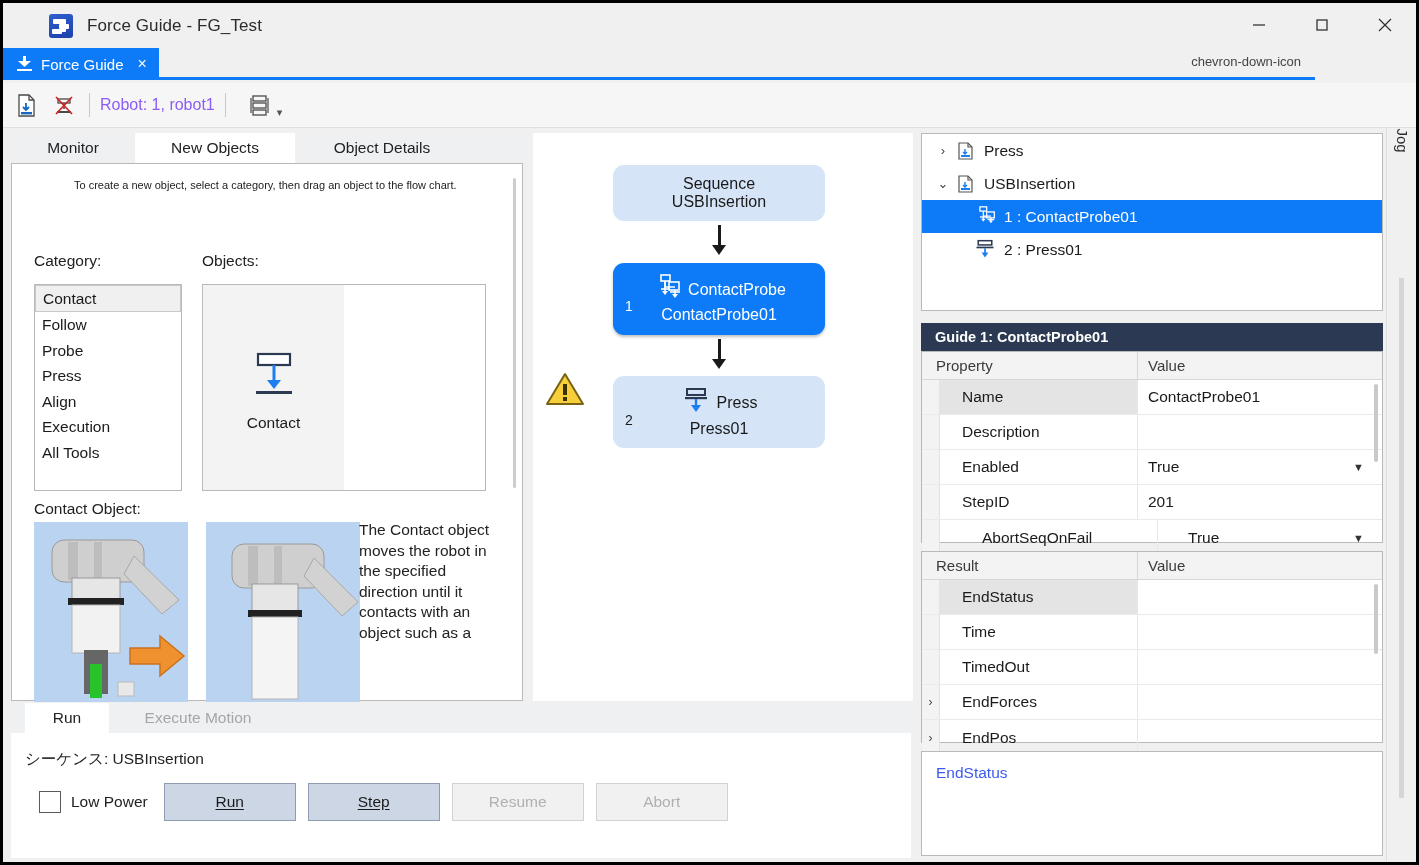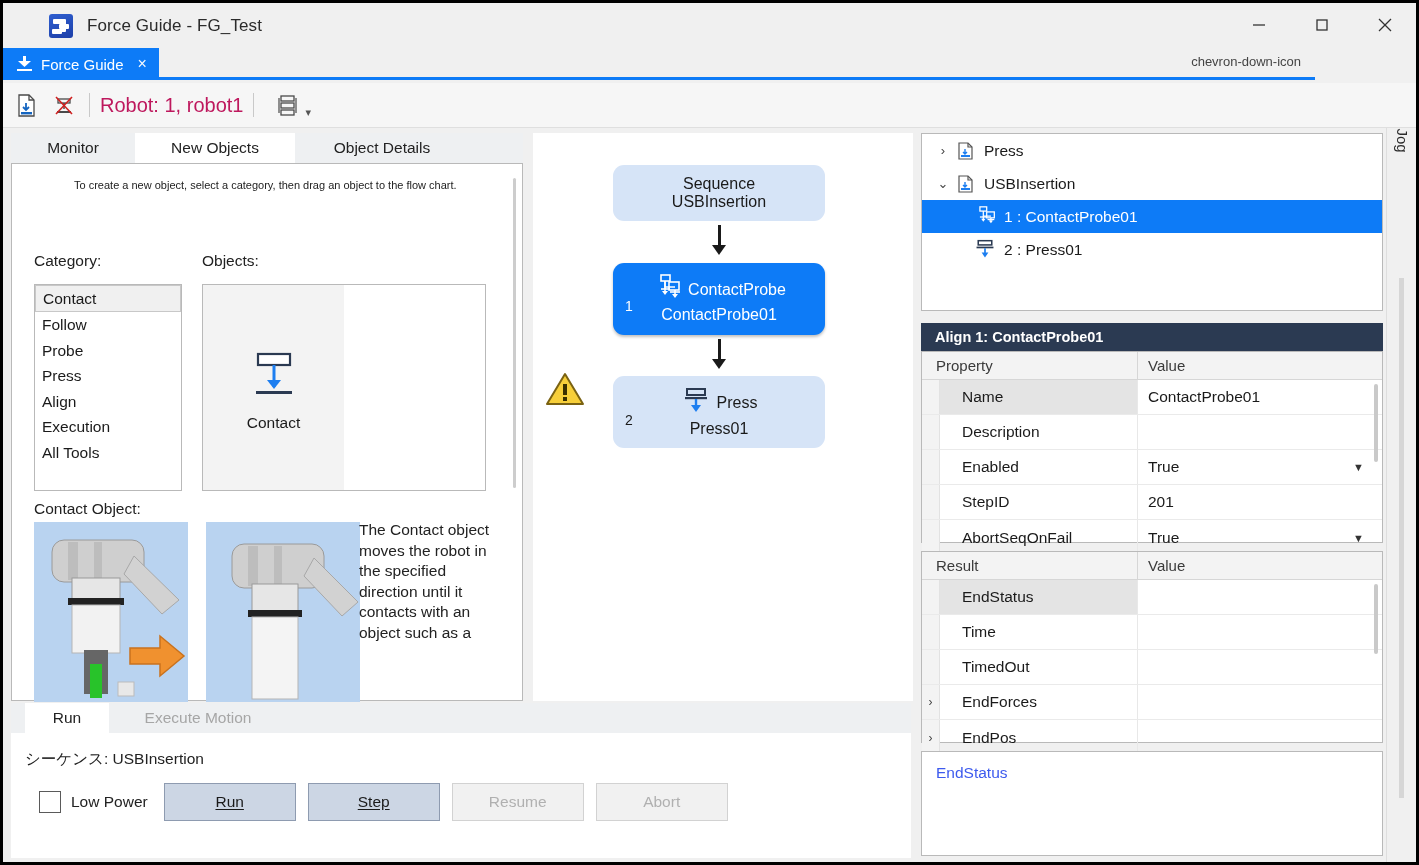--- a/index.html
+++ b/index.html
@@ -73,21 +73,21 @@
   }
 
   
   .toolbar {
     position:absolute; left:0; top:80px; width:1413px; height:45px;
     background:#f6f6f6; border-bottom:1px solid #dfdfdf;
     display:flex; align-items:center;
   }
   .tb-icon { width:30px; height:30px; margin-left:8px; position:relative; }
   .tb-sep { width:1px; height:24px; background:#c9c9c9; margin:0 10px; }
-  .tb-robot { font-size:20px; color:#be185d; }
+  .tb-robot { font-size:16px; color:#8b5cf6; }
   .tb-drop { font-size:11px; color:#555; margin-left:3px; align-self:flex-end; margin-bottom:8px;}
 
   
   .leftpanel { position:absolute; left:8px; top:130px; width:512px; height:568px; }
   .tabrow { position:absolute; left:0; top:0; width:512px; height:30px; background:#eef0f2; }
   .ltab {
     position:absolute; top:0; height:30px; display:flex; align-items:center; justify-content:center;
     font-size:15.5px; color:#222;
   }
   .ltab.active { background:#ffffff; }
@@ -495,21 +495,21 @@
             <rect x="5" y="2" width="16" height="5" fill="none" stroke="#2b3a52" stroke-width="1.8"></rect>
             <rect x="3" y="9" width="20" height="2" fill="#2b3a52"></rect>
             <path d="M13 11 v7" stroke="#1d7ef0" stroke-width="2"></path>
             <path d="M9 16 l4 6 l4 -6" fill="#1d7ef0"></path>
           </svg>
         </span>
         <span>2 :  Press01</span>
       </div>
     </div>
 
-    <div class="gridhdr" style="top:190px;">Align 1: ContactProbe01</div>
+    <div class="gridhdr" style="top:190px;">Guide 1: ContactProbe01</div>
     <div class="grid" style="top:218px; height:192px;">
       <div class="ghead">
         <div class="c1">Property</div>
         <div class="c2">Value</div>
       </div>
       <div class="grow selrow">
         <div class="gutter"></div>
         <div class="c1">Name</div>
         <div class="c2">
             <span>ContactProbe01</span>
@@ -530,21 +530,21 @@
           <span class="caret">▼</span>
         </div>
       </div>
       <div class="grow">
         <div class="gutter"></div>
         <div class="c1">StepID</div>
         <div class="c2">
             <span>201</span>
           </div>
       </div>
-      <div class="grow" style="border-bottom:none;">
+      <div class="grow" style="border-bottom:none;gap:20px;">
         <div class="gutter"></div>
         <div class="c1">AbortSeqOnFail</div>
         <div class="c2">
           <span>True</span>
           <span class="caret">▼</span>
         </div>
       </div>
       <div class="gscroll" style="top:32px; height:78px;"></div>
     </div>
 

